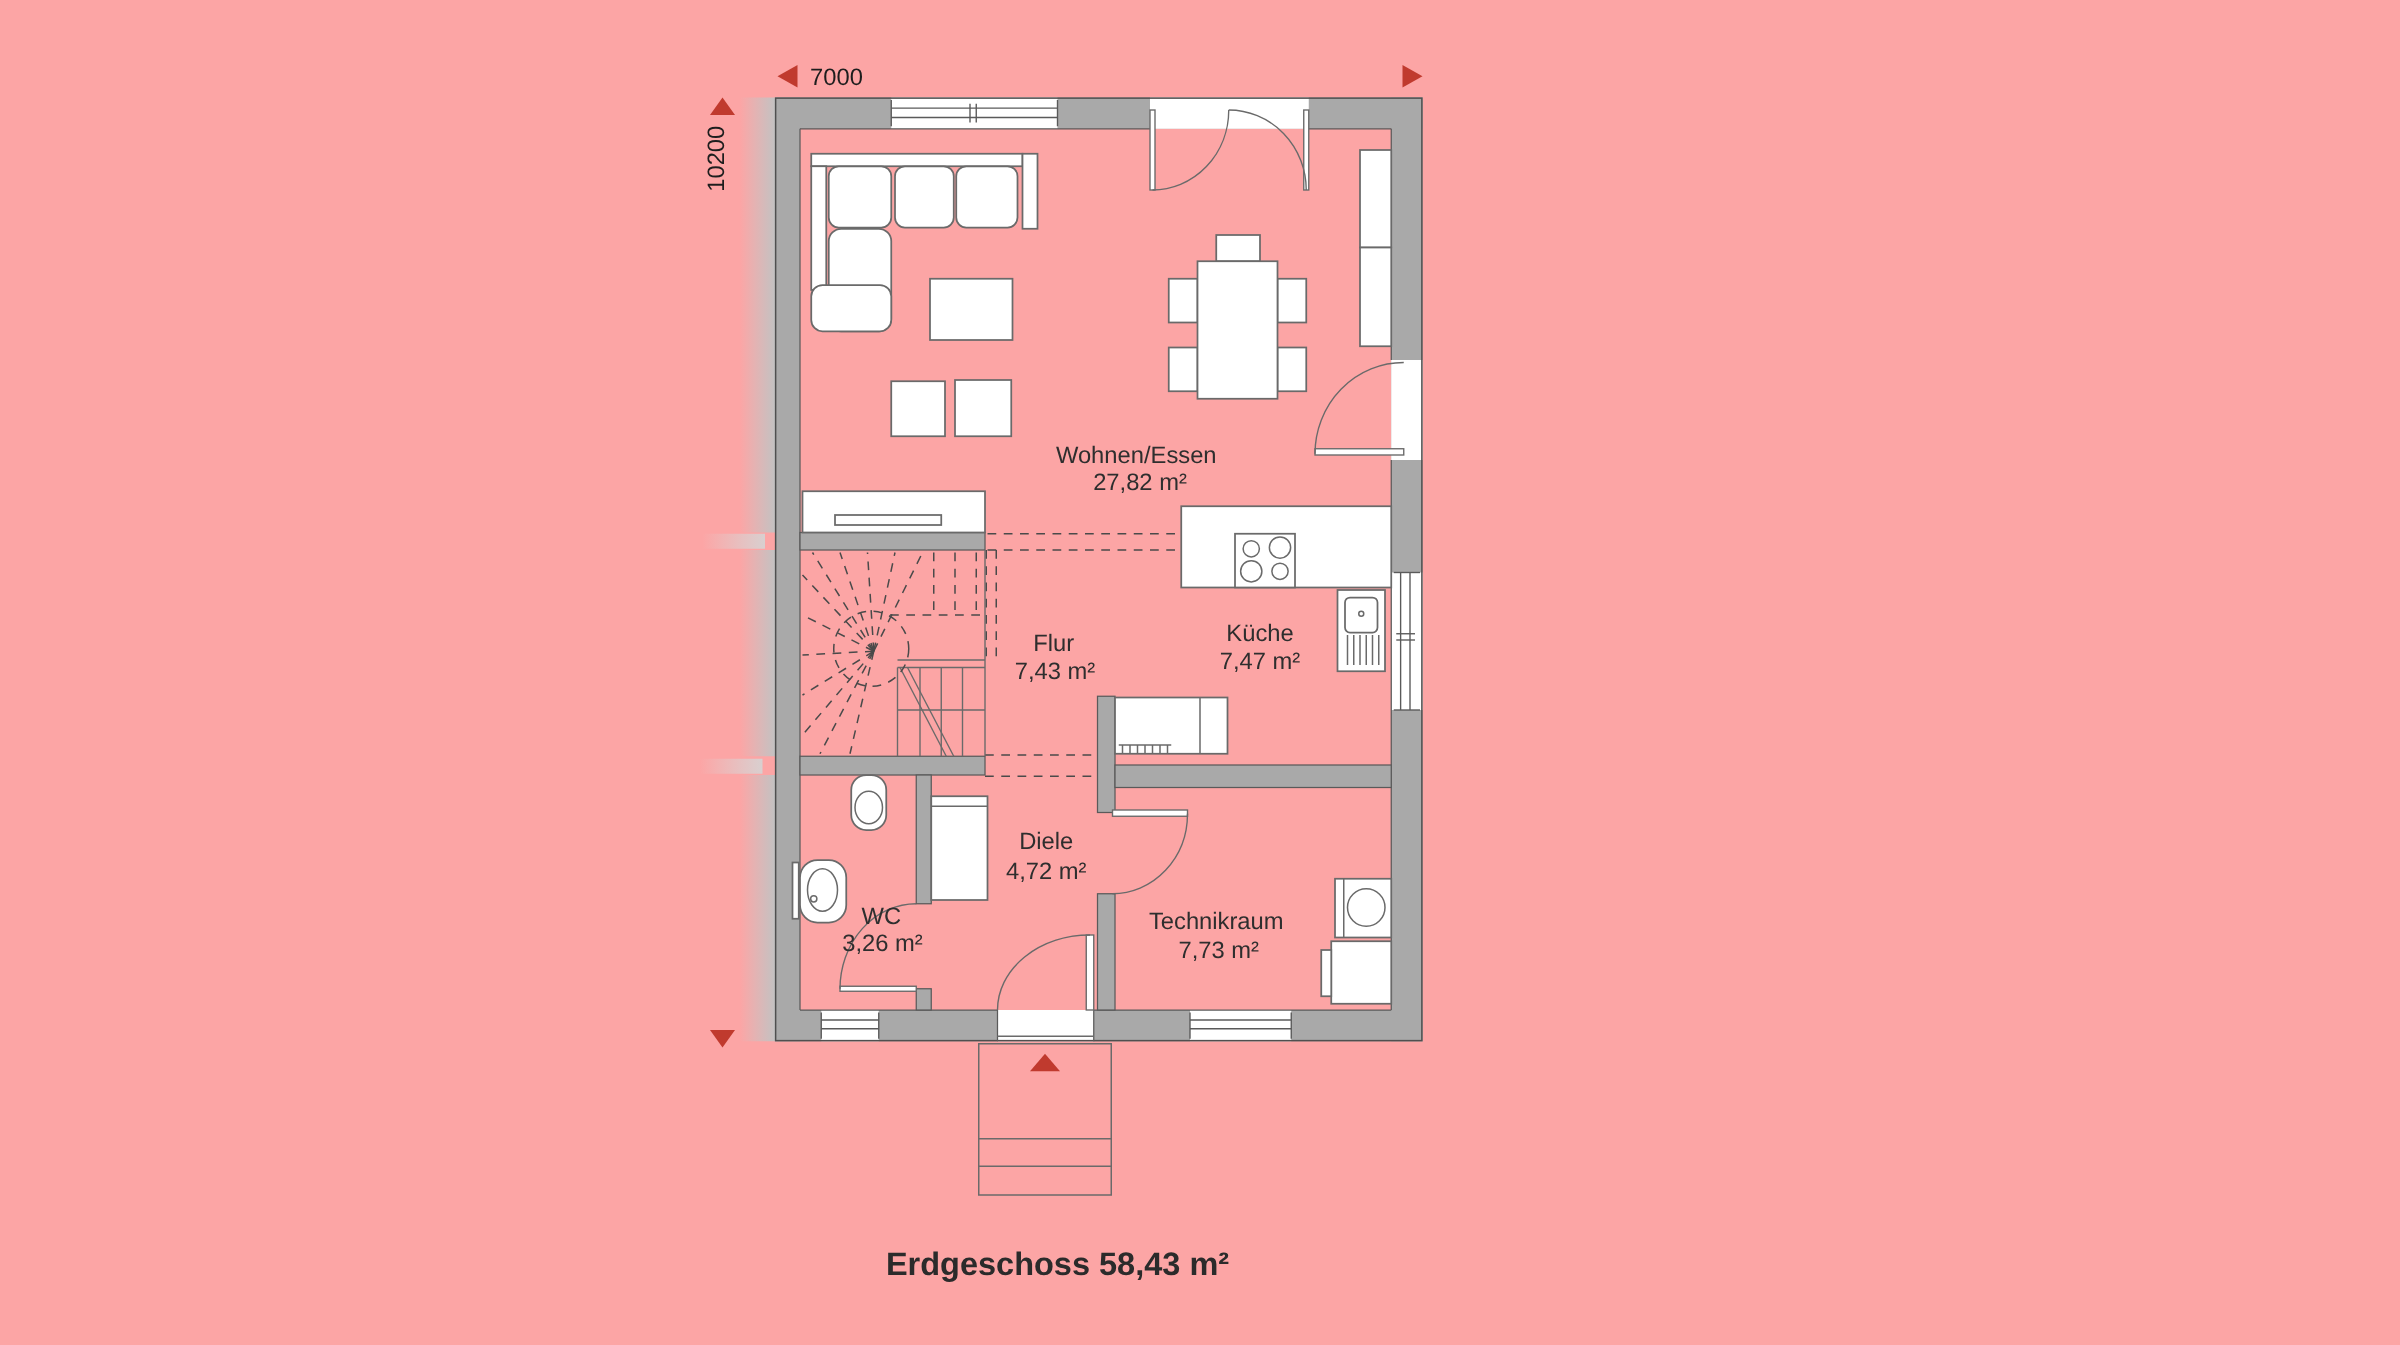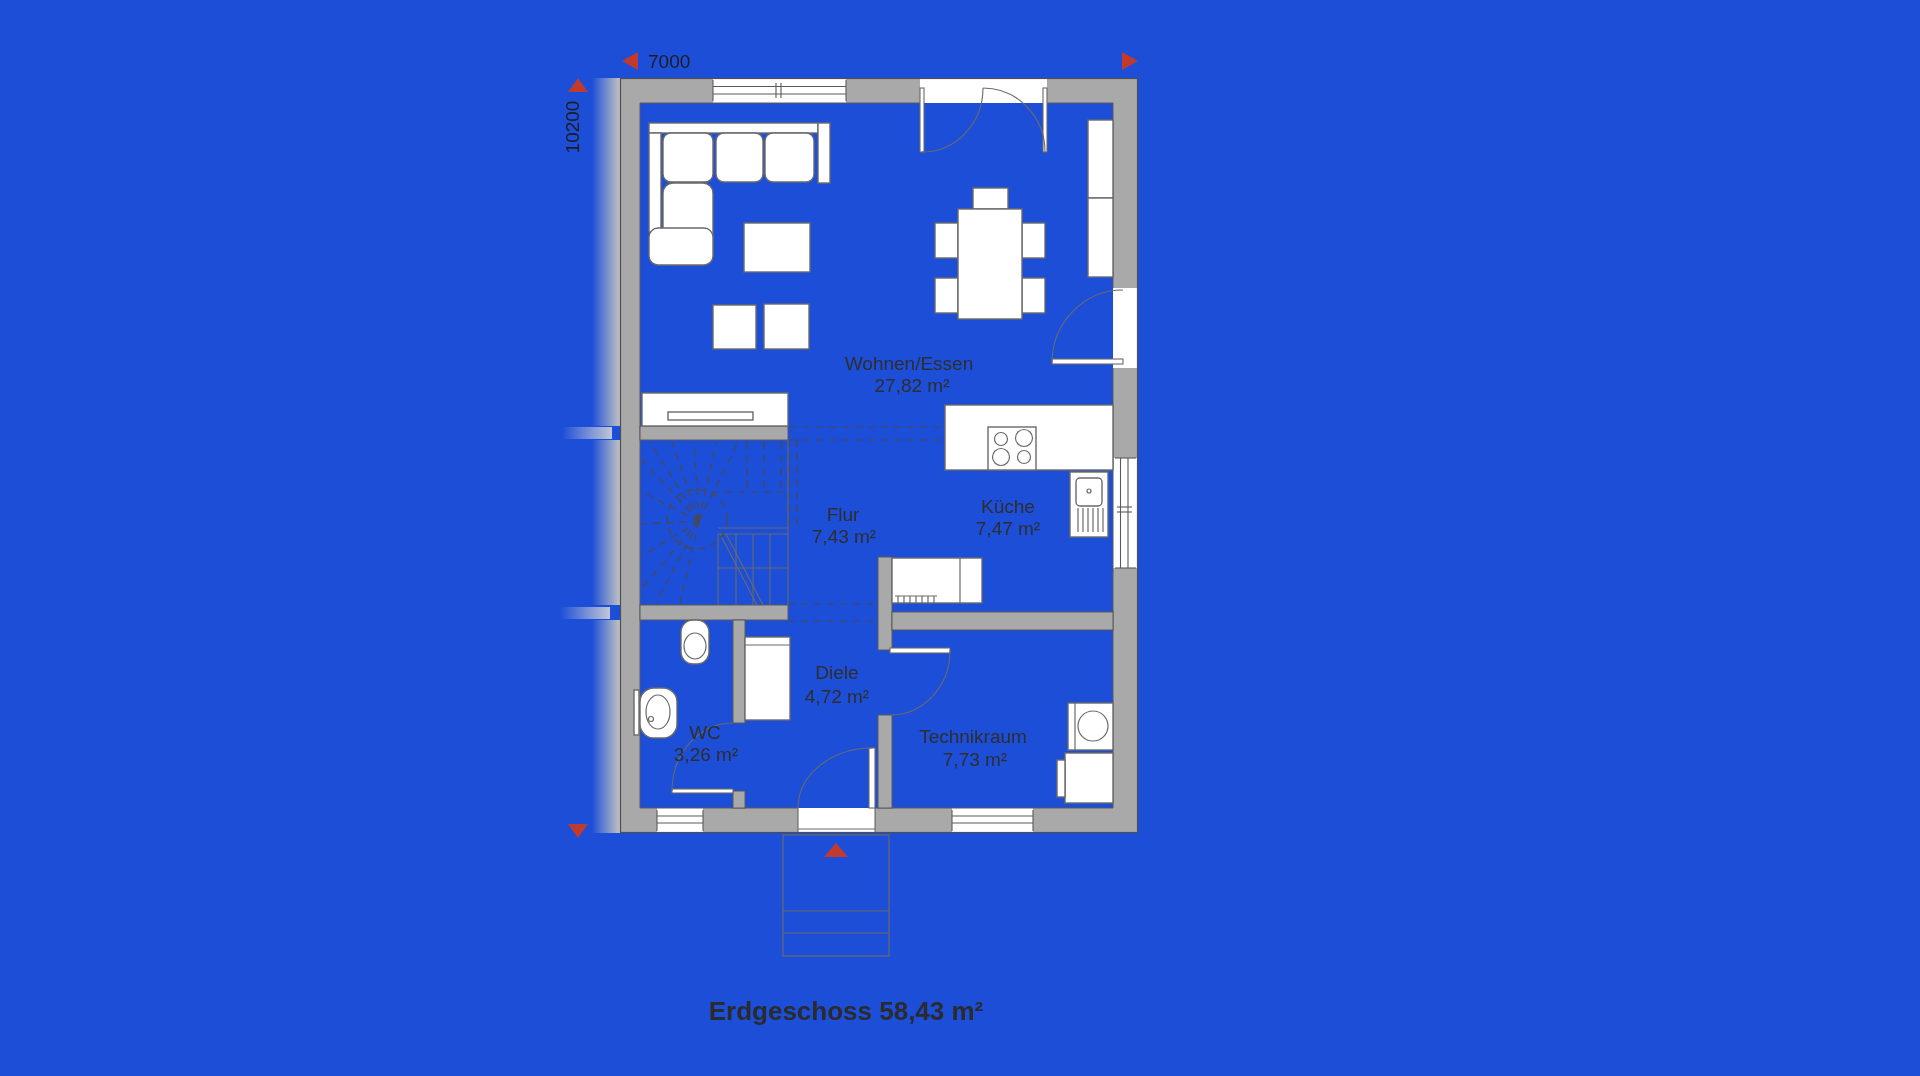--- a/index.html
+++ b/index.html
@@ -1,16 +1,16 @@
 <!DOCTYPE html>
 <html><head>
 <meta charset="utf-8">
 <style>
   html,body{margin:0;padding:0;background:#ffffff;}
-  #stage{position:relative;width:1920px;height:1076px;background:#1d4ed8;overflow:hidden;
+  #stage{position:relative;width:1920px;height:1076px;background:#fca5a5;overflow:hidden;
          font-family:"Liberation Sans", sans-serif;}
   svg{position:absolute;left:0;top:0;}
   text{font-family:"Liberation Sans", sans-serif;fill:#2e2e2e;}
   .room-name,.room-area{font-size:19px;}
   .dim-label{font-size:19px;fill:#1d1d1d;}
   .plan-title{font-size:26px;font-weight:bold;fill:#2b2b2b;}
   .wallfill{fill:#a9a9a9;}
   .wallrect{fill:#a9a9a9;stroke:#5a5a5a;stroke-width:1;}
   .outline{stroke:#4f4f4f;stroke-width:1.2;fill:none;}
   .thinline{stroke:#5a5a5a;stroke-width:1;fill:none;}

